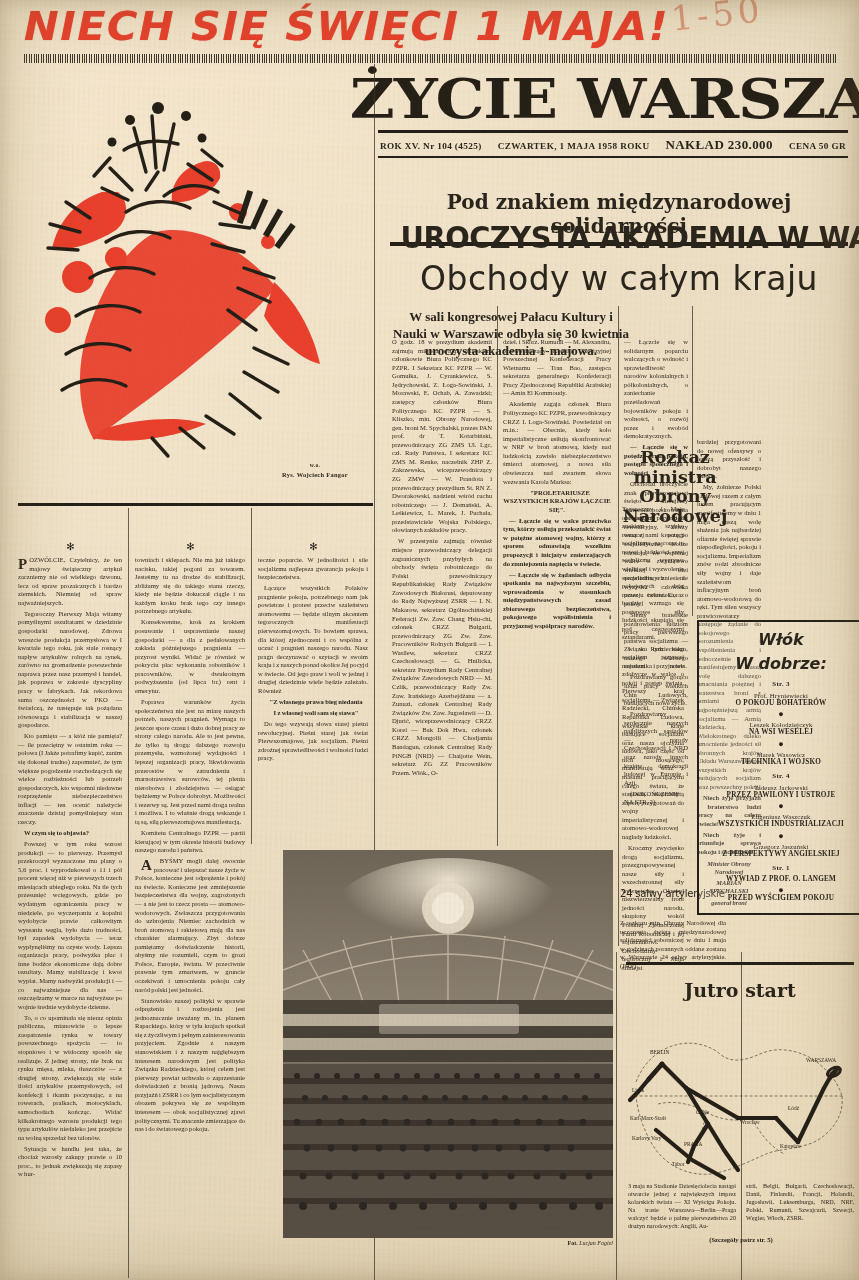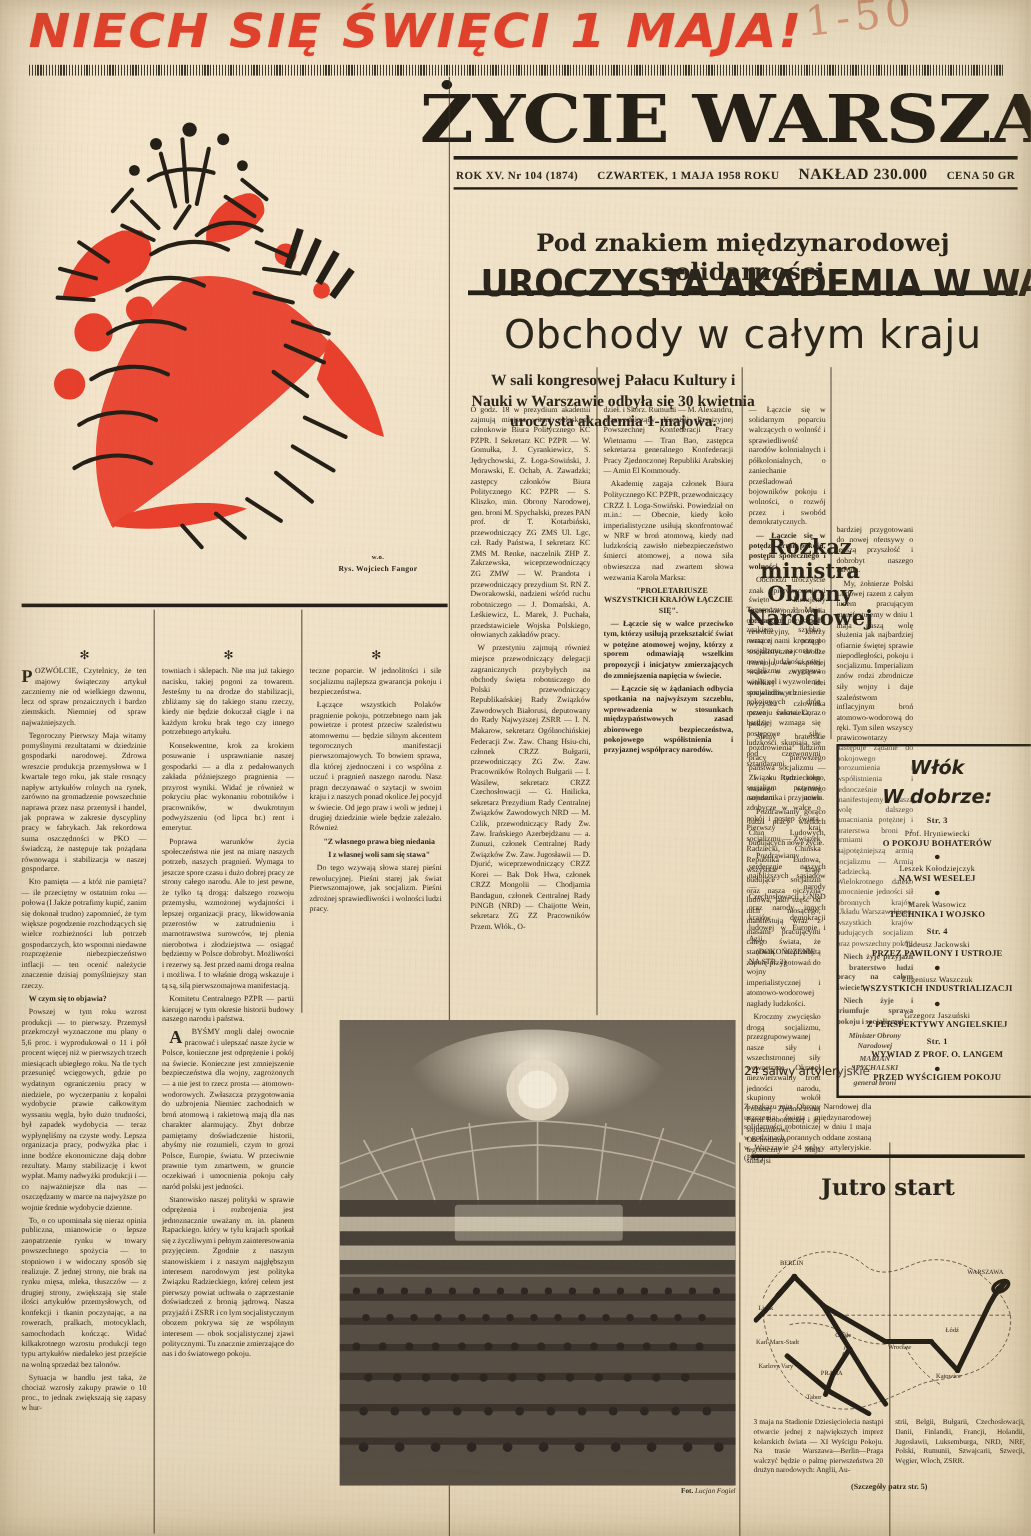--- a/index.html
+++ b/index.html
@@ -186,21 +186,21 @@
 </div>
 <div id="illocap">
   <span class="wo">w.o.</span>
   <span>Rys. Wojciech Fangor</span>
 </div>
 
 <div id="masthead">
   <div class="title">ŻYCIE WARSZAWY</div>
   <div class="mrule"></div>
   <div class="meta">
-    <span>ROK XV. Nr 104 (1874)</span>
+    <span>ROK XV. Nr 104 (4525)</span>
     <span>CZWARTEK, 1 MAJA 1958 ROKU</span>
     <span class="nak">NAKŁAD 230.000</span>
     <span>CENA 50 GR</span>
   </div>
   <div class="mrule2"></div>
 </div>
 
 <div id="kicker">
   <div>Pod znakiem międzynarodowej solidarności</div>
   <div class="krule"></div>

